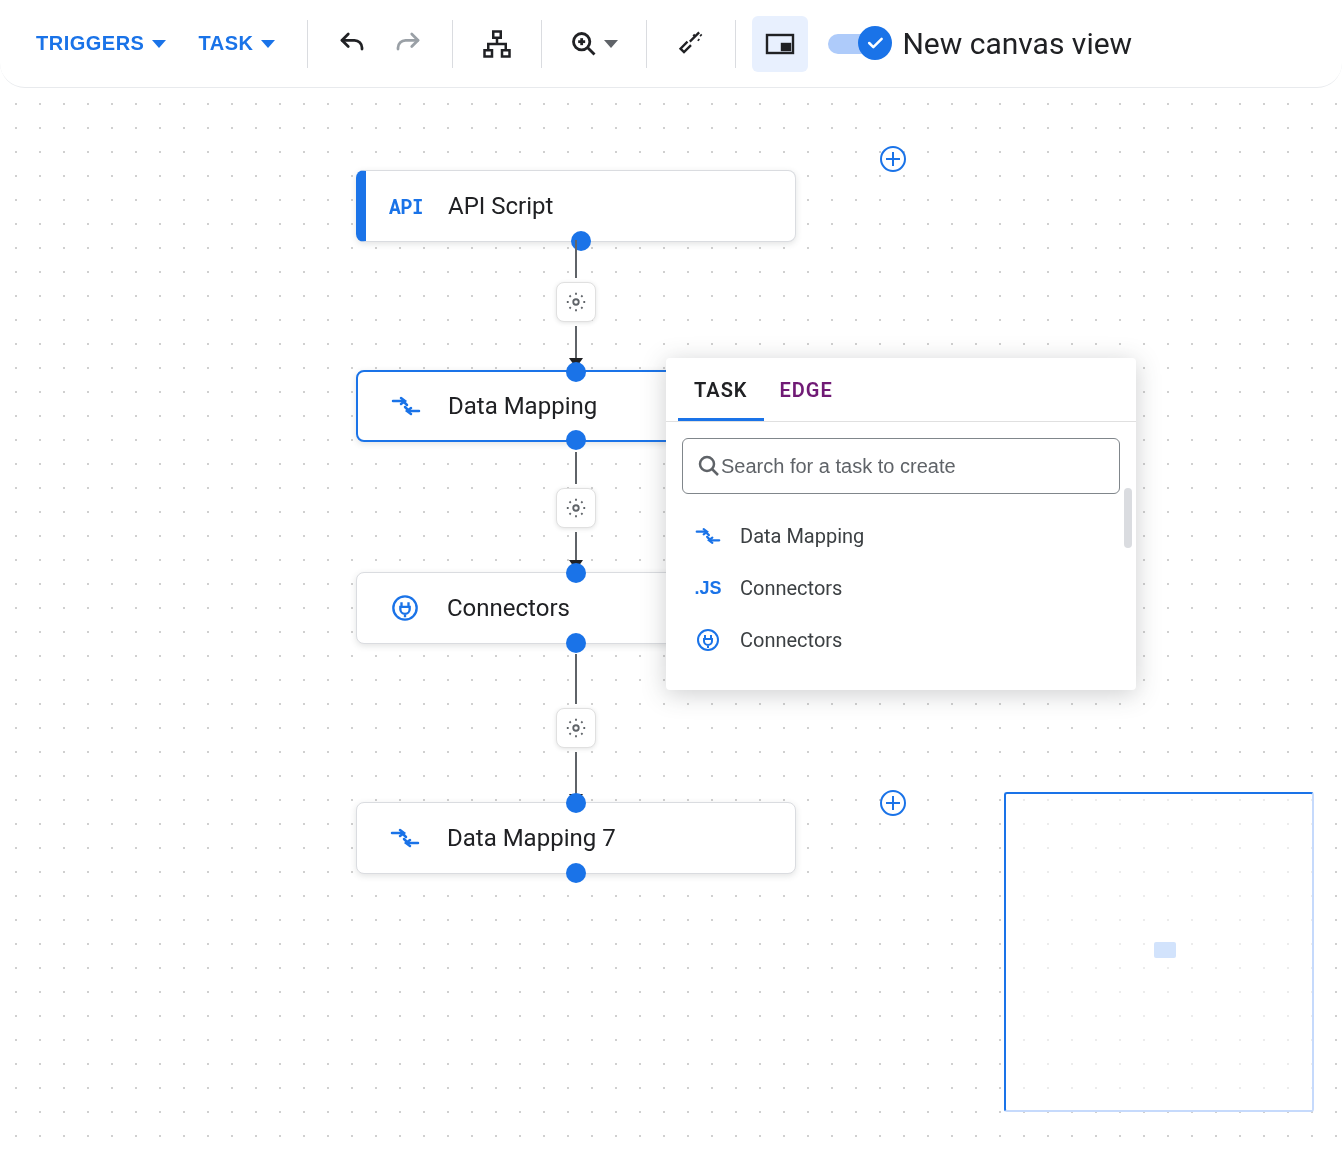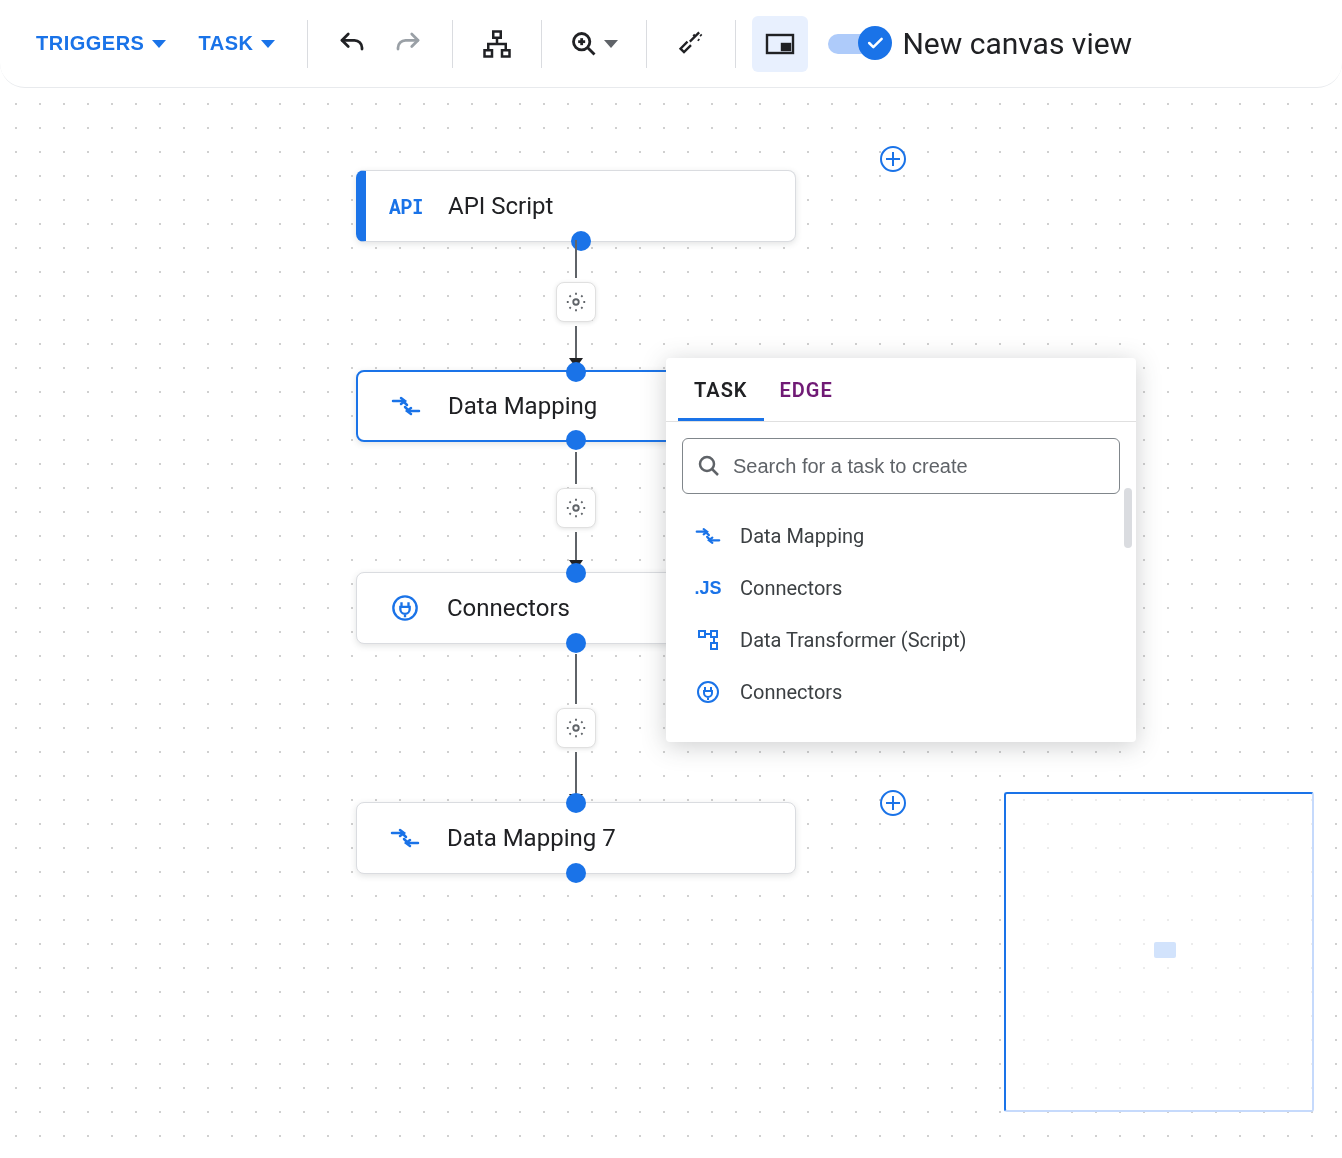--- a/index.html
+++ b/index.html
@@ -260,21 +260,20 @@
     .search-wrap {
       padding: 16px 16px 8px 16px;
     }
     .search-field {
       display: flex;
       align-items: center;
       border: 1px solid #80868b;
       border-radius: 6px;
       height: 56px;
       padding: 0 14px;
-      gap: 12px;
     }
     .search-field input {
       border: none;
       outline: none;
       font-size: 20px;
       flex: 1;
       color: #202124;
     }
     .search-field input::placeholder { color: #5f6368; }
     .task-list {
@@ -542,31 +541,20 @@
       </div>
       <div class="task-item">
         <span class="task-item-icon">
           <span class="js-icon-text">.JS</span>
         </span>
         <span>Connectors</span>
       </div>
       <div class="task-item">
         <span class="task-item-icon">
           <svg width="24" height="24" viewBox="0 0 24 24" fill="none" stroke="#1a73e8" stroke-width="2">
-              <rect x="3" y="3" width="6" height="6"></rect>
-              <rect x="15" y="3" width="6" height="6"></rect>
-              <rect x="15" y="15" width="6" height="6"></rect>
-              <path d="M9 6h6M18 9v6"></path>
-            </svg>
-        </span>
-        <span>Data Transformer (Script)</span>
-      </div>
-      <div class="task-item">
-        <span class="task-item-icon">
-          <svg width="24" height="24" viewBox="0 0 24 24" fill="none" stroke="#1a73e8" stroke-width="2">
               <circle cx="12" cy="12" r="10"></circle>
               <path d="M9 11V7m6 4V7M8 11h8v2a4 4 0 0 1-8 0v-2zM12 17v3"></path>
             </svg>
         </span>
         <span>Connectors</span>
       </div>
     </div>
     <div class="scrollbar-stub"></div>
   </div>
 

